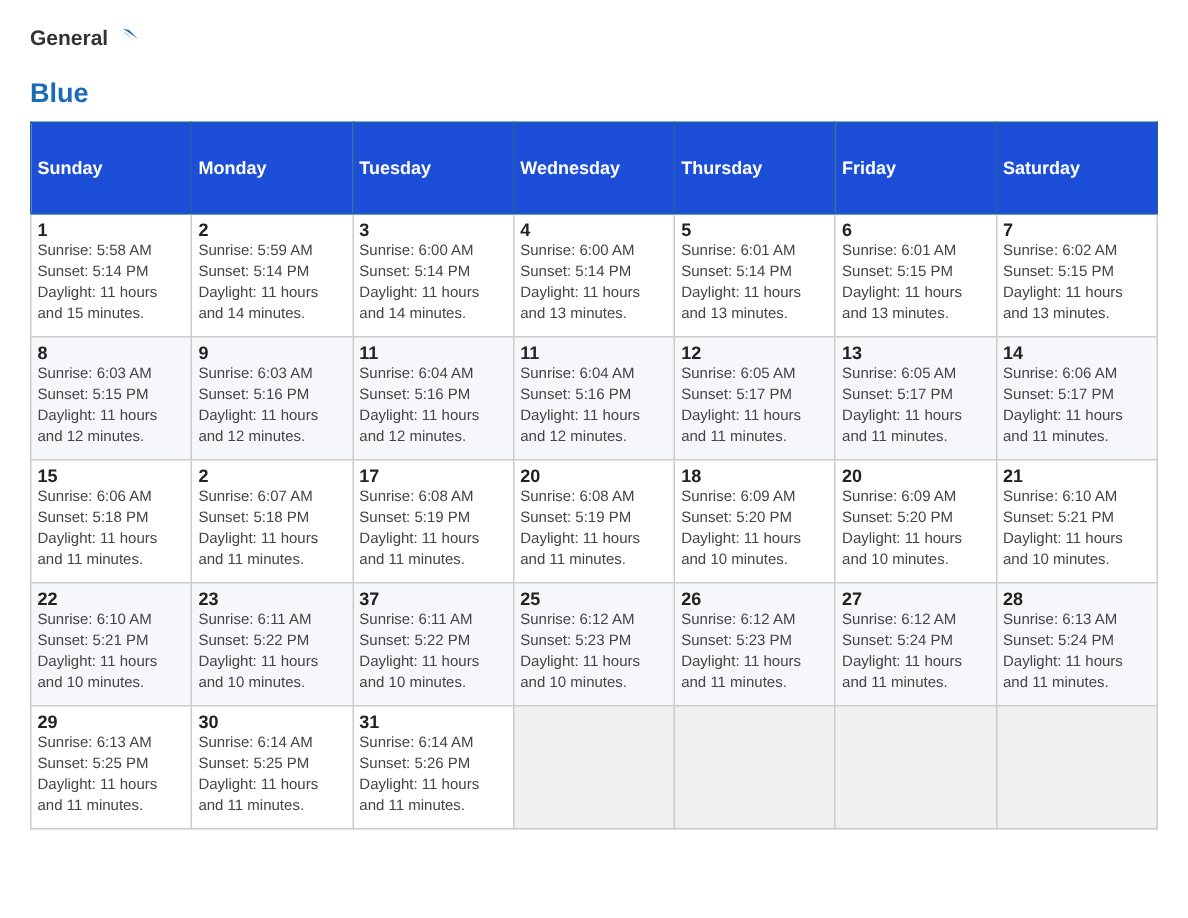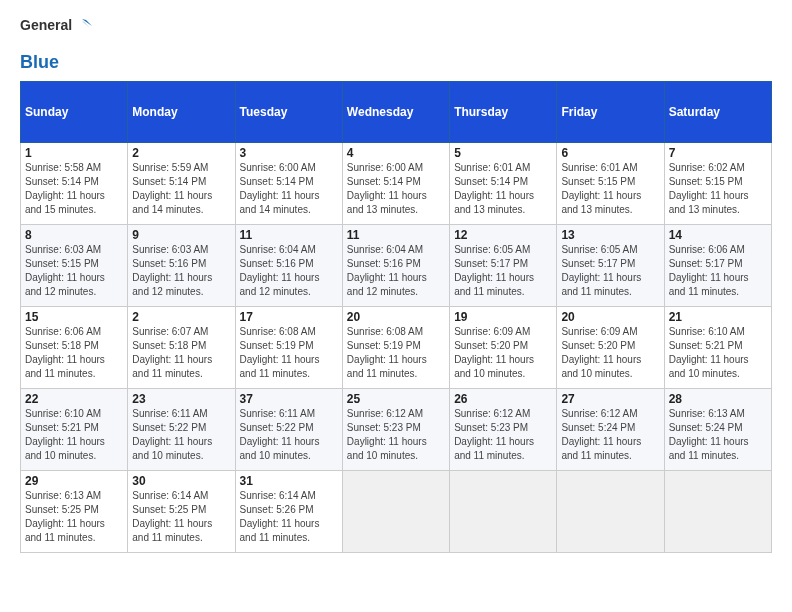--- a/index.html
+++ b/index.html
@@ -191,21 +191,21 @@
           </td>
           <td>
             <div class="day-number">17</div>
             <div class="day-info">Sunrise: 6:08 AM<br>Sunset: 5:19 PM<br>Daylight: 11 hours and 11 minutes.</div>
           </td>
           <td>
             <div class="day-number">20</div>
             <div class="day-info">Sunrise: 6:08 AM<br>Sunset: 5:19 PM<br>Daylight: 11 hours and 11 minutes.</div>
           </td>
           <td>
-            <div class="day-number">19</div>
+            <div class="day-number">18</div>
             <div class="day-info">Sunrise: 6:09 AM<br>Sunset: 5:20 PM<br>Daylight: 11 hours and 10 minutes.</div>
           </td>
           <td>
             <div class="day-number">20</div>
             <div class="day-info">Sunrise: 6:09 AM<br>Sunset: 5:20 PM<br>Daylight: 11 hours and 10 minutes.</div>
           </td>
           <td>
             <div class="day-number">21</div>
             <div class="day-info">Sunrise: 6:10 AM<br>Sunset: 5:21 PM<br>Daylight: 11 hours and 10 minutes.</div>
           </td>

